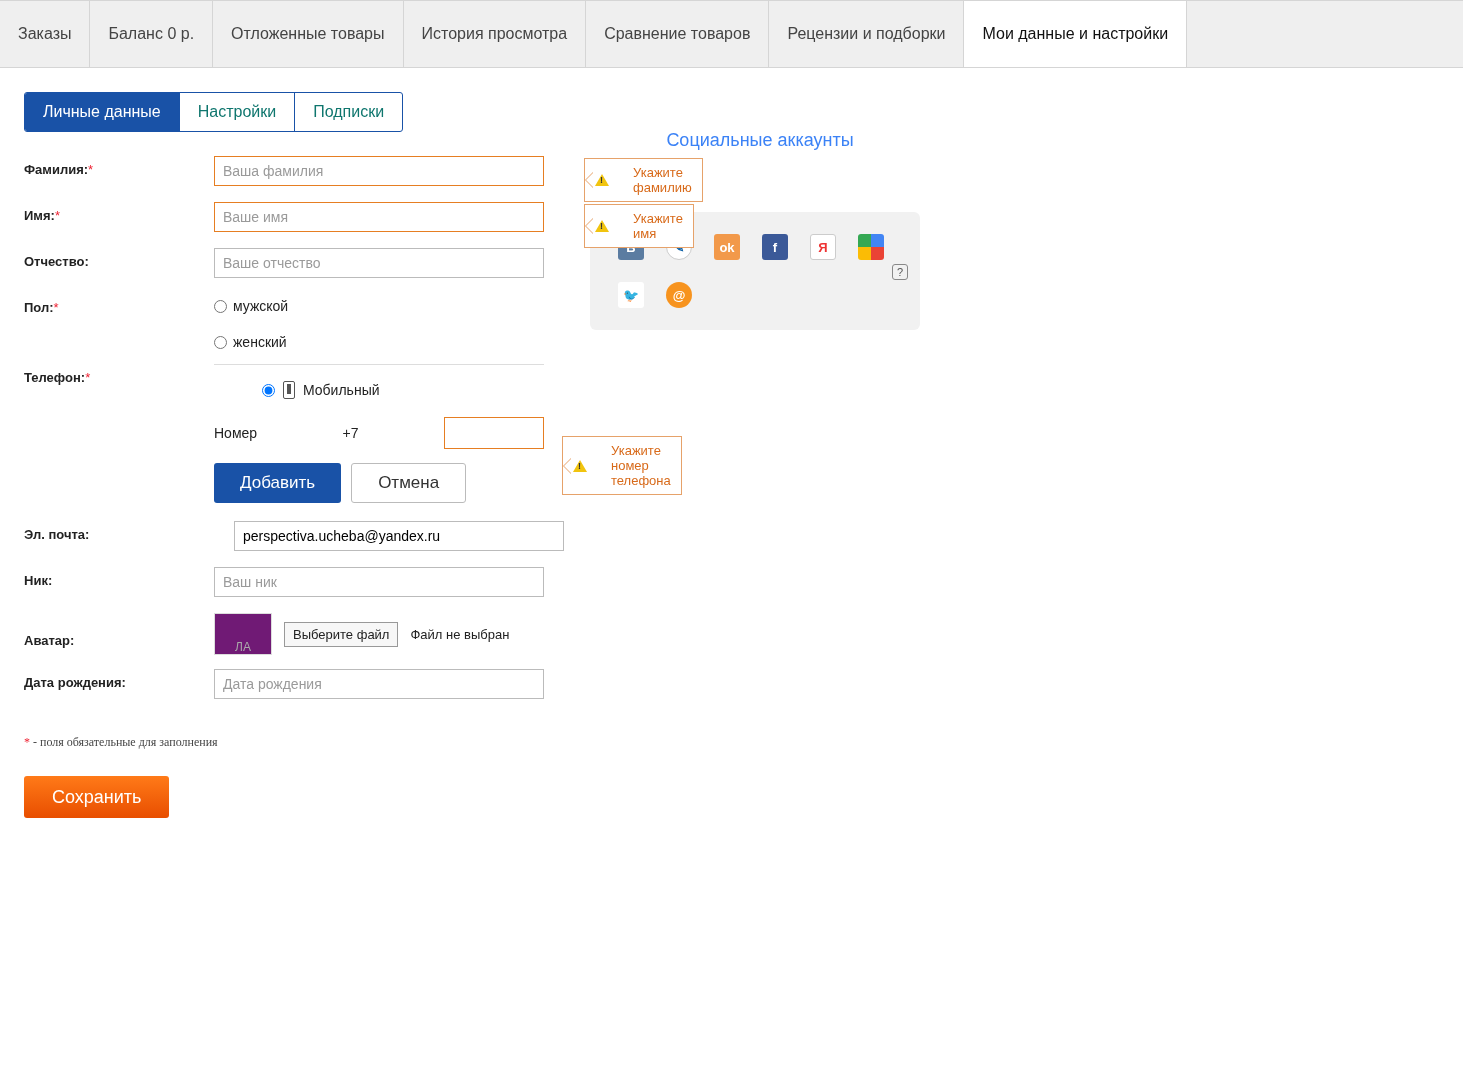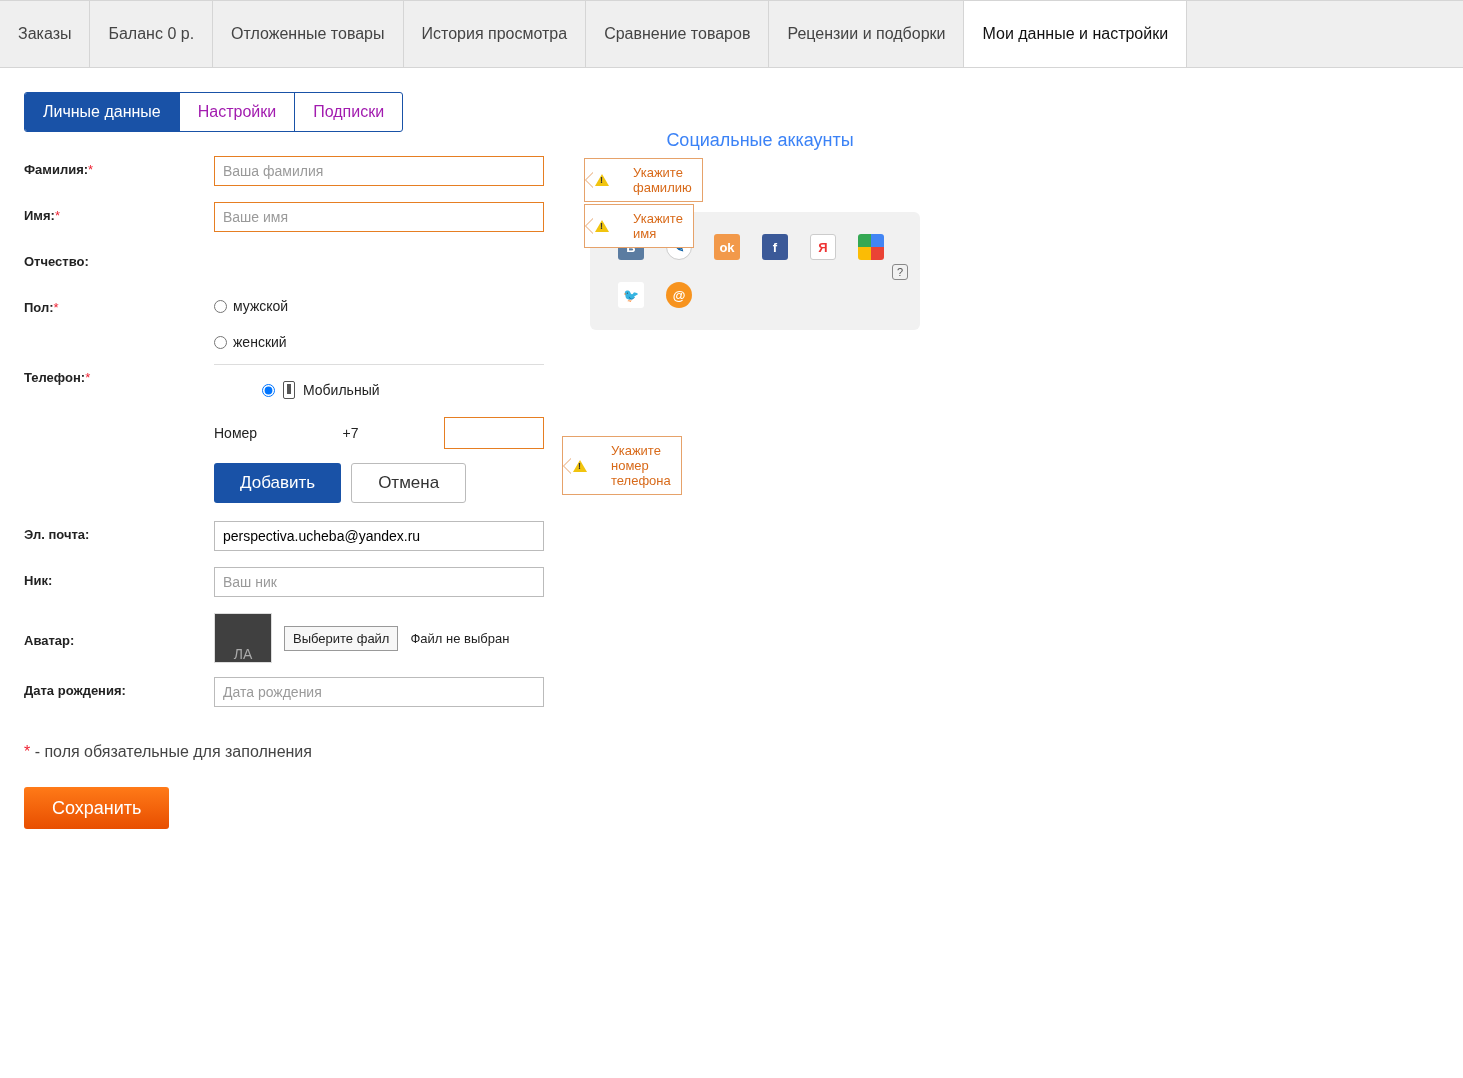--- a/index.html
+++ b/index.html
@@ -7,21 +7,21 @@
 
   
   .topbar { display:flex; border-top:1px solid #d5d5d5; border-bottom:1px solid #d5d5d5; background:#efefef; }
   .topbar .tab { padding:24px 18px; border-right:1px solid #d5d5d5; color:#444; font-size:16px; cursor:pointer; }
   .topbar .tab.active { background:#fff; color:#111; }
 
   .page { padding:24px; position:relative; }
 
   
   .subtabs { display:flex; border:1px solid #1952a7; border-radius:3px; overflow:hidden; width:fit-content; margin-bottom:24px; }
-  .subtabs .stab { padding:10px 18px; font-size:16px; color:#a21caf; border-right:1px solid #1952a7; cursor:pointer; }
+  .subtabs .stab { padding:10px 18px; font-size:16px; color:#0f766e; border-right:1px solid #1952a7; cursor:pointer; }
   .subtabs .stab:last-child { border-right:none; }
   .subtabs .stab.active { background:#1952a7; color:#fff; }
 
   
   .form { width:560px; }
   .row { display:flex; align-items:flex-start; margin-bottom:14px; position:relative; }
   .row .label { width:190px; font-weight:bold; font-size:13px; padding-top:6px; }
   .row .label .req { color:#e23; font-weight:normal; }
   .row .control { flex:1; }
 
@@ -43,27 +43,27 @@
   .phone-number-row .num-label { font-size:14px; }
   .phone-number-row .prefix { font-size:14px; }
   .phone-number-row input { width:100px; height:32px; border:1px solid #e67e22; }
   .btn-row { display:flex; gap:10px; }
   .btn { height:40px; padding:0 26px; font-size:17px; border-radius:3px; cursor:pointer; }
   .btn.primary { background:#1952a7; color:#fff; border:none; }
   .btn.secondary { background:#fff; color:#333; border:1px solid #bbb; }
   .btn.orange { background:linear-gradient(#ff7a18,#e84e00); color:#fff; border:none; height:42px; padding:0 28px; font-size:18px;}
 
   .avatar-row { display:flex; align-items:center; gap:12px; }
-  .avatar-placeholder { width:58px; height:50px; background:#404040; border:1px solid #ddd; display:flex; align-items:flex-end; justify-content:center; color:#aaa; font-size:14px;}
+  .avatar-placeholder { width:58px; height:42px; background:#701a75; border:1px solid #ddd; display:flex; align-items:flex-end; justify-content:center; color:#aaa; font-size:12px;}
   .file-btn { border:1px solid #999; padding:4px 8px; font-size:13px; background:#f7f7f7; cursor:pointer;}
   .file-status { font-size:13px; }
 
   .date-input { width:170px; }
 
-  .note { font-size:16px; color:#444; margin:34px 0 26px; }
+  .note { font-size:12px; color:#444; margin:34px 0 26px;font-family:Liberation Serif, serif; }
   .note .req { color:#e23; }
 
   
   .tip { position:absolute; left:560px; top:0; display:flex; align-items:center; }
   .tip .bubble { border:1px solid #e6a26a; background:#fff; padding:6px 10px; font-size:13px; color:#d86a1a; display:flex; align-items:center; gap:24px; position:relative; }
   .tip .bubble::before { content:""; position:absolute; left:-8px; top:50%; transform:translateY(-50%); border:8px solid transparent; border-right-color:#e6a26a; }
   .tip .bubble::after { content:""; position:absolute; left:-6px; top:50%; transform:translateY(-50%); border:7px solid transparent; border-right-color:#fff; }
   .warn-icon { width:0; height:0; border-left:7px solid transparent; border-right:7px solid transparent; border-bottom:12px solid #f1c40f; position:relative; }
   .warn-icon::after { content:"!"; position:absolute; left:-2px; top:1px; font-size:9px; font-weight:bold; color:#333;}
 
@@ -152,20 +152,23 @@
       <div class="tip">
         <div class="bubble">
             <span class="warn-icon"></span>
             <span>Укажите имя</span>
           </div>
       </div>
     </div>
 
     <div class="row">
       <div class="label">Отчество:</div>
+      <div class="control">
+        <input type="text" placeholder="Ваше отчество" style="">
+      </div>
     </div>
 
     <div class="row">
       <div class="label"><span>Пол:</span><span class="req">*</span></div>
       <div class="control radio-row">
         <label>
             <input type="radio" name="g" style="">
             <span>мужской</span>
           </label>
         <label>
@@ -196,21 +199,21 @@
         </div>
         <div class="tip">
           <div class="bubble">
               <span class="warn-icon"></span>
               <span>Укажите номер телефона</span>
             </div>
         </div>
       </div>
     </div>
 
-    <div class="row" style="margin-top:18px;">
+    <div class="row" style="margin-top:18px;gap:20px;">
       <div class="label">Эл. почта:</div>
       <div class="control">
         <input type="text" value="perspectiva.ucheba@yandex.ru" style="">
       </div>
     </div>
 
     <div class="row">
       <div class="label">Ник:</div>
       <div class="control">
         <input type="text" placeholder="Ваш ник" style="">

